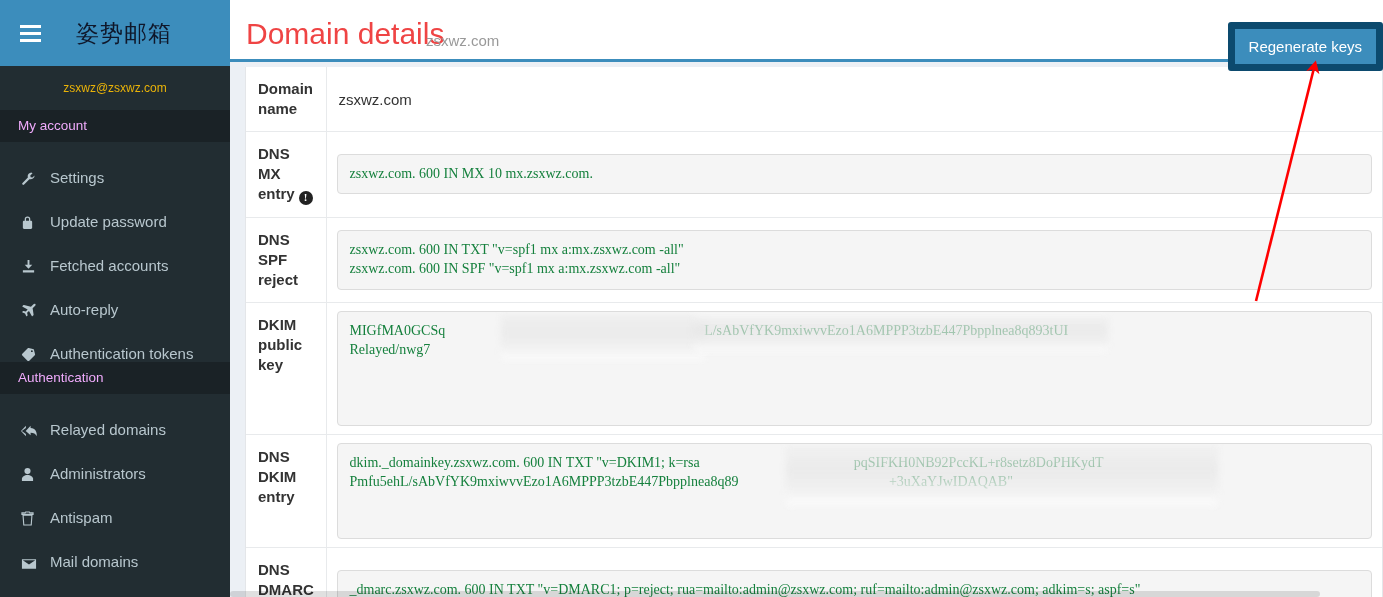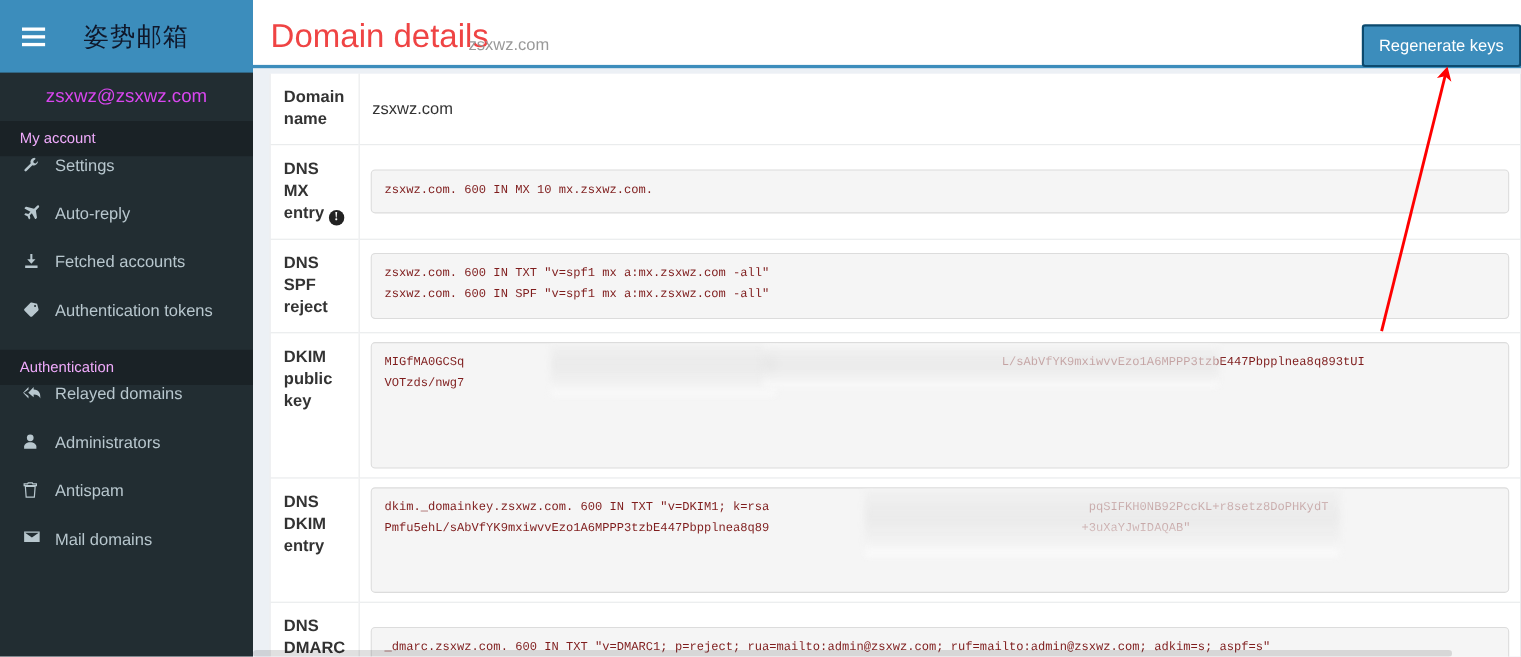--- a/index.html
+++ b/index.html
@@ -35,30 +35,30 @@
   #brandname {
     width: 230px; text-align: center;
     color: #0f172a; font-size: 23px; letter-spacing: 1px;
     padding-left: 18px;
   }
 
   #userpanel {
     height: 44px; display:flex; align-items:center; justify-content:center;
     background: #222d32;
   }
-  #userpanel a { color: #d946ef; font-size: 17px; text-decoration: none; }
+  #userpanel a { color: #eab308; font-size: 12px; text-decoration: none; }
 
   .nav-header {
     height: 32px; line-height: 32px;
     padding: 0 18px;
     color: #f0abfc; font-size: 13.5px;
     background: #1a2226;
   }
   .nav-item {
-    display: flex; align-items: flex-start;
+    display: flex; align-items: flex-end;
     height: 44px; padding-left: 18px;
     color: #b8c7ce; font-size: 15px;
     border-left: 3px solid transparent;
     cursor: pointer;
     white-space: nowrap;
   }
   .nav-item .ico {
     width: 26px; flex: 0 0 26px;
     display: inline-flex; align-items: center; justify-content: flex-start;
     color: #b8c7ce; font-size: 15px;
@@ -85,21 +85,21 @@
     font-size: 30px; color: #ef4444; font-weight: normal;
     margin: 0;
   }
   #page-subtitle {
     position: absolute; left: 196px; top: 32px;
     font-size: 15px; color: #999;
   }
   #regen-btn {
     position: absolute; right: 0px; top: 22px;
     background: #3c8dbc; color: #fff;
-    border: 2px solid #0c4a6e;
+    border: 7px solid #0c4a6e;
     border-radius: 3px;
     font-size: 15px; font-family: "Liberation Sans", sans-serif;
     padding: 9px 14px;
     cursor: pointer;
     white-space: nowrap;
   }
 
   #table-wrap {
     margin: 5px 15px 0 15px;
     background: #fff;
@@ -134,24 +134,24 @@
     cursor: help;
   }
 
   .plain-val { font-size: 15px; color: #333; padding-left: 2px; }
 
   .codebox {
     background: #f5f5f5;
     border: 1px solid #dcdcdc;
     border-radius: 4px;
     padding: 9px 12px;
-    font-family: Liberation Mono, monospace;
-    font-size: 11px;
+    font-family: Liberation Serif, serif;
+    font-size: 14px;
     line-height: 19px;
-    color: #7f1d1d;
+    color: #15803d;
     white-space: pre;
     overflow: hidden;
     position: relative;
   }
   .codebox.h1 { min-height: 40px; }
   .codebox.h2 { min-height: 60px; }
   .blurshade {
     position: absolute;
     pointer-events: none;
     border-radius: 3px;
@@ -213,37 +213,45 @@
 
     <div class="nav-item">
       <span class="ico">
         <svg width="15" height="15" viewBox="0 0 16 16" fill="currentColor">
             <path d="M11.3 1.5a4.2 4.2 0 0 0-4 5.5L1.6 12.7a1.2 1.2 0 1 0 1.7 1.7l5.7-5.7a4.2 4.2 0 0 0 5.5-4l-2.3 2.3-1.9-.4-.4-1.9 2.4-2.3a4.3 4.3 0 0 0-1-.5z"></path>
           </svg>
       </span>
       <span class="lbl">Settings</span>
     </div>
 
+    <div class="nav-item">
+      <span class="ico">
+        <svg width="13" height="15" viewBox="0 0 14 16" fill="currentColor">
+            <path d="M4 6V4.5a3 3 0 0 1 6 0V6h.7c.7 0 1.3.6 1.3 1.3v6.4c0 .7-.6 1.3-1.3 1.3H3.3c-.7 0-1.3-.6-1.3-1.3V7.3C2 6.6 2.6 6 3.3 6H4zm1.4 0h3.2V4.5a1.6 1.6 0 0 0-3.2 0V6z"></path>
+          </svg>
+      </span>
+      <span class="lbl">Update password</span>
+    </div>
+
+    <div class="nav-item">
+      <span class="ico">
+        <svg width="15" height="15" viewBox="0 0 16 16" fill="currentColor">
+            <path d="M7 1h2v5h3L8 10.5 4 6h3V1zM2 12h12v2.5H2V12z"></path>
+          </svg>
+      </span>
+      <span class="lbl">Fetched accounts</span>
+    </div>
 
     <div class="nav-item">
       <span class="ico">
         <svg width="15" height="15" viewBox="0 0 16 16" fill="currentColor">
             <path d="M15.3 1.1c-.5-.6-1.4-.4-2 .2L10.6 4 3.2 2.1c-.3-.1-.6 0-.8.2l-.8.8c-.3.3-.2.7.1.9l5.4 3-2 2-2.5-.5c-.2 0-.4 0-.6.2l-.6.6c-.2.2-.1.6.2.7l2.7 1.2 1.2 2.7c.1.3.5.4.7.2l.6-.6c.2-.2.2-.4.2-.6l-.5-2.5 2-2 3 5.4c.2.3.6.4.9.1l.8-.8c.2-.2.3-.5.2-.8L12.4 5.6l2.7-2.7c.6-.6.7-1.3.2-1.8z"></path>
           </svg>
       </span>
       <span class="lbl">Auto-reply</span>
-    </div>
-
-    <div class="nav-item">
-      <span class="ico">
-        <svg width="15" height="15" viewBox="0 0 16 16" fill="currentColor">
-            <path d="M7 1h2v5h3L8 10.5 4 6h3V1zM2 12h12v2.5H2V12z"></path>
-          </svg>
-      </span>
-      <span class="lbl">Fetched accounts</span>
     </div>
 
     <div class="nav-item">
       <span class="ico">
         <svg width="15" height="15" viewBox="0 0 16 16" fill="currentColor">
             <path d="M12.6 2.1 8.3 1c-.4-.1-.8 0-1.1.3L1.4 7.2a1.3 1.3 0 0 0 0 1.9l5.5 5.5c.5.5 1.4.5 1.9 0l5.9-5.8c.3-.3.4-.7.3-1.1l-1.1-4.3a1.3 1.3 0 0 0-1.3-1.3zm-1 3.3a1 1 0 1 1 0-2 1 1 0 0 1 0 2z"></path>
           </svg>
       </span>
       <span class="lbl">Authentication tokens</span>
     </div>
@@ -323,21 +331,21 @@
             <td>
               <div class="codebox h2"><span>zsxwz.com. 600 IN TXT "v=spf1 mx a:mx.zsxwz.com -all"</span>
 <span>zsxwz.com. 600 IN SPF "v=spf1 mx a:mx.zsxwz.com -all"</span></div>
             </td>
           </tr>
 
           <tr class="row-tall">
             <th>DKIM public key</th>
             <td>
               <div class="codebox h2"><span>MIGfMA0GCSq                                                                          L/sAbVfYK9mxiwvvEzo1A6MPPP3tzbE447Pbpplnea8q893tUI</span>
-<span>VOTzds/nwg7</span>
+<span>Relayed/nwg7</span>
                 <div class="blurshade" style="left:163px;top:-8px;width:205px;height:56px;"></div>
                 <div class="blurshade" style="left:355px;top:-2px;width:415px;height:42px;"></div>
               </div>
             </td>
           </tr>
 
           <tr class="row-tall">
             <th>DNS DKIM entry</th>
             <td>
               <div class="codebox h2"><span>dkim._domainkey.zsxwz.com. 600 IN TXT "v=DKIM1; k=rsa                                            pqSIFKH0NB92PccKL+r8setz8DoPHKydT</span>

